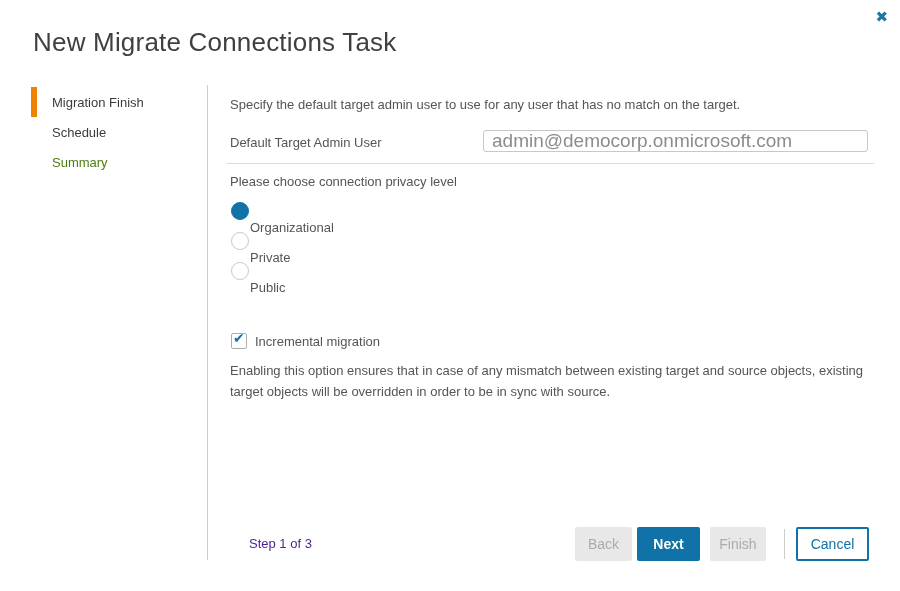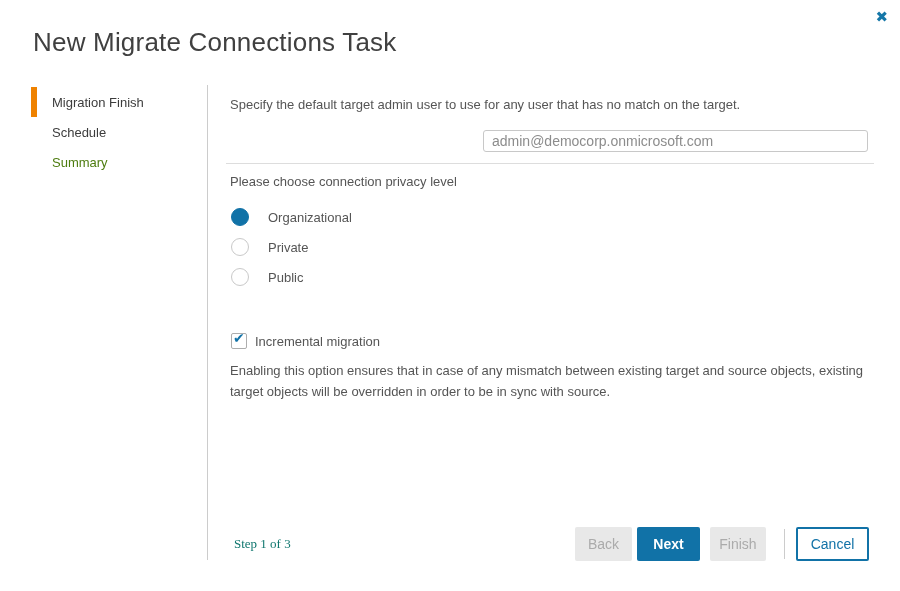--- a/index.html
+++ b/index.html
@@ -91,21 +91,21 @@
   .admin-input {
     position: absolute;
     left: 483px;
     top: 130px;
     width: 385px;
     height: 22px;
     border: 1px solid #c8c8c8;
     border-radius: 3px;
     padding: 0 8px;
     font-family: "Liberation Sans", "DejaVu Sans", sans-serif;
-    font-size: 14px;
+    font-size: 19px;
     color: #8c8c8c;
     outline: none;
     background: #ffffff;
   }
   .h-divider {
     position: absolute;
     left: 226px;
     top: 163px;
     width: 648px;
     height: 1px;
@@ -121,22 +121,23 @@
   
   .radio-group {
     position: absolute;
     left: 231px;
     top: 202px;
     width: 300px;
   }
   .radio-row {
     height: 30px;
     display: flex;
-    align-items: center;
-    cursor: pointer;
+    align-items: flex-start;
+    cursor: pointer;
+    flex-direction: column;
   }
   .radio-circle {
     width: 18px;
     height: 18px;
     border-radius: 50%;
     border: 1px solid #c9c9c9;
     background: #ffffff;
     flex: 0 0 18px;
   }
   .radio-row.selected .radio-circle {
@@ -185,25 +186,24 @@
     left: 230px;
     top: 361px;
     width: 648px;
     font-size: 13px;
     line-height: 1.6;
     color: #555555;
   }
   
   .step-indicator {
     position: absolute;
-    left: 234px;
+    left: 249px;
     top: 536px;
     font-size: 13px;
-    color: #0f766e;
-    font-family: Liberation Serif, serif;
+    color: #4c1d95;
   }
   .btn {
     position: absolute;
     top: 527px;
     height: 34px;
     border: none;
     font-family: "Liberation Sans", "DejaVu Sans", sans-serif;
     font-size: 14px;
     cursor: pointer;
     border-radius: 2px;
@@ -258,20 +258,21 @@
     <div class="step disabled">
 
       <span>Summary</span>
     </div>
   </div>
 
   <div class="v-divider"></div>
 
   <p class="intro">Specify the default target admin user to use for any user that has no match on the target.</p>
 
+  <label class="admin-label">Default Target Admin User</label>
   <input class="admin-input" type="text" value="admin@democorp.onmicrosoft.com" style="">
 
   <div class="h-divider"></div>
 
   <p class="privacy-prompt">Please choose connection privacy level</p>
 
   <div class="radio-group">
     <div class="radio-row selected">
       <span class="radio-circle"></span>
       <span class="radio-label">Organizational</span>

